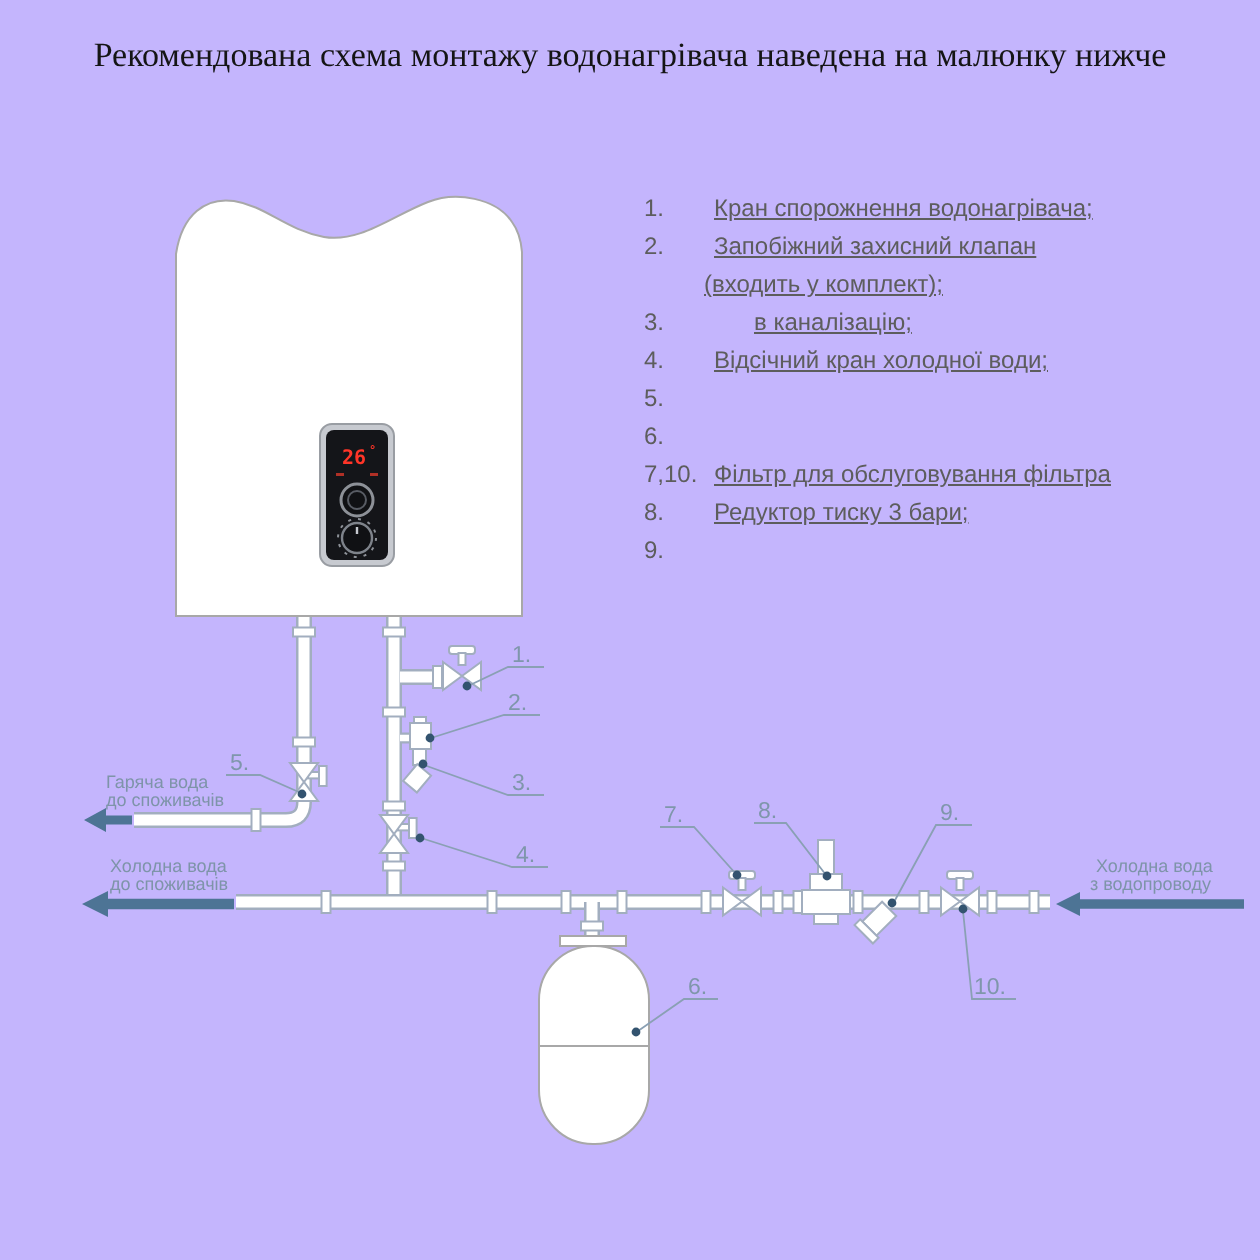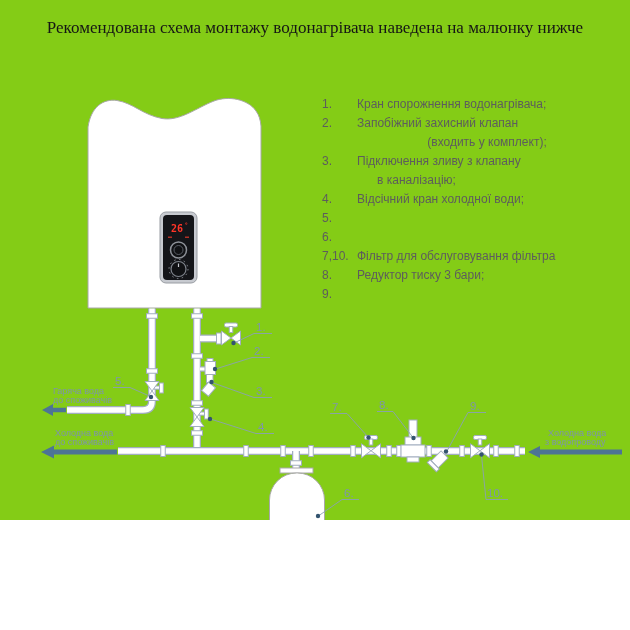--- a/index.html
+++ b/index.html
@@ -1,27 +1,27 @@
 <!DOCTYPE html>
 <html><head>
 <meta charset="utf-8">
 <style>
   html,body{margin:0;padding:0;background:#fff;}
-  #page{position:relative;width:630px;height:520px;background:#84cc16;overflow:hidden;
+  #page{position:relative;width:630px;height:630px;background:#c4b5fd;overflow:hidden;
         font-family:"Liberation Sans",sans-serif;}
   #title{position:absolute;left:0;top:18px;width:630px;text-align:center;
          font-family:"Liberation Serif",serif;font-size:17px;color:#151515;}
   
   #legend{position:absolute;left:316px;top:95px;width:306px;font-size:12px;
           line-height:19px;color:#5d5d5d;}
   .lrow{display:flex;}
   .lnum{flex:none;width:41px;padding-left:6px;box-sizing:border-box;}
-  .ltxt{flex:1;}
+  .ltxt{flex:1;text-decoration:underline;}
   .ltxt span{display:block;}
-  .ind-a{margin-left:-5px;text-align:center;}
+  .ind-a{margin-left:-5px;}
   .ind-b{margin-left:20px;}
   
   #diag{position:absolute;left:0;top:0;}
   .outline{fill:#fff;stroke:#a8a8a8;stroke-width:1;}
   .po{fill:none;stroke:#a2aebf;stroke-width:8;}
   .pi{fill:none;stroke:#ffffff;stroke-width:5.5;}
   .po2{fill:none;stroke:#a2aebf;stroke-width:5.5;}
   .pi2{fill:none;stroke:#ffffff;stroke-width:3.2;}
   .fit{fill:#fff;stroke:#a2aebf;stroke-width:1;}
   .leader{fill:none;stroke:#8aa0b4;stroke-width:0.9;}
@@ -250,21 +250,20 @@
     <div class="lrow">
       <span class="lnum">2.</span>
       <span class="ltxt">
           <span>Запобіжний захисний клапан</span>
           <span class="ind-a">(входить у комплект);</span>
         </span>
     </div>
     <div class="lrow">
       <span class="lnum">3.</span>
       <span class="ltxt">
-          <span>Підключення зливу з клапану</span>
           <span class="ind-b">в каналізацію;</span>
         </span>
     </div>
     <div class="lrow">
       <span class="lnum">4.</span>
       <span class="ltxt">
           <span>Відсічний кран холодної води;</span>
         </span>
     </div>
     <div class="lrow">

